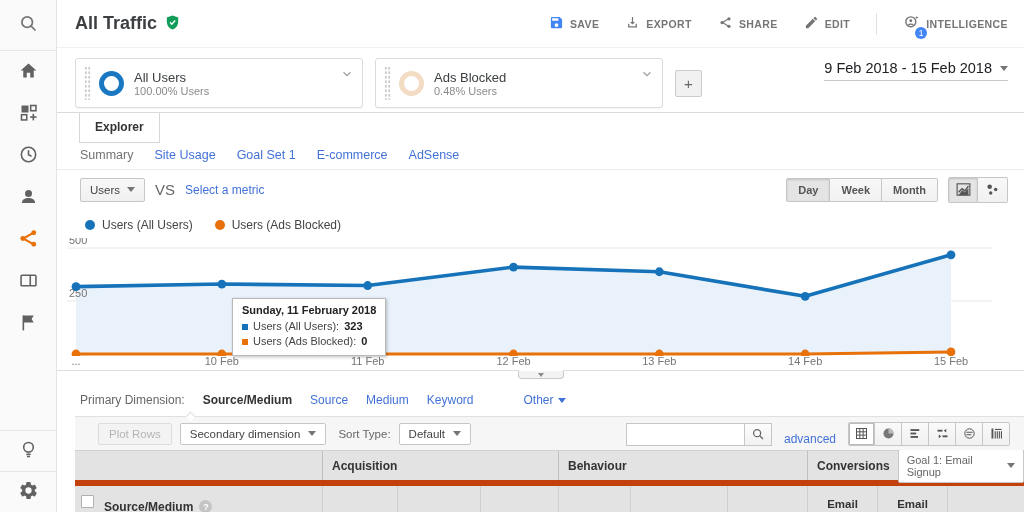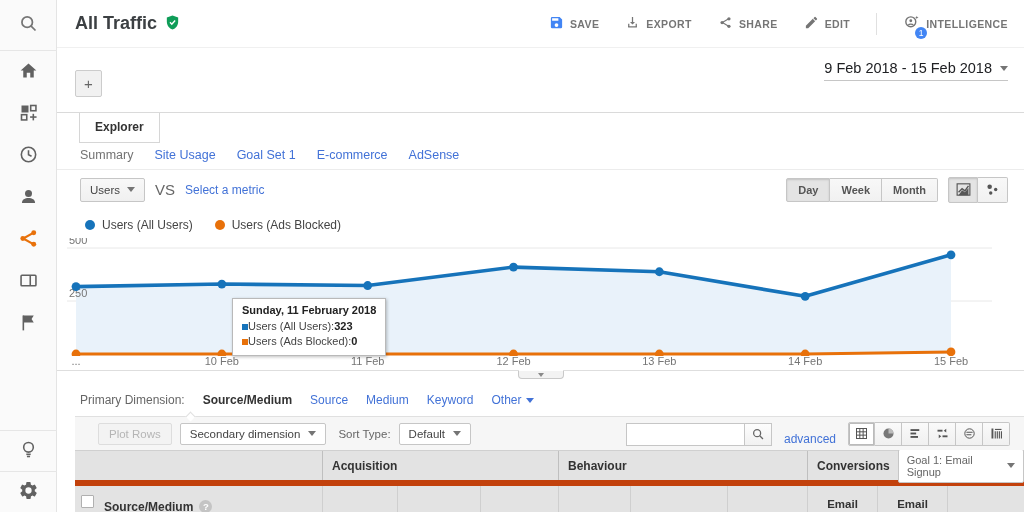--- a/index.html
+++ b/index.html
@@ -85,29 +85,29 @@
   .xlabels { position:absolute; top:117px; left:0; width:925px; height:15px; }
   .xlabel { position:absolute; transform:translateX(-50%); font-size:11px; color:#757575; white-space:nowrap; }
   .collapse-tab { width:46px; height:9px; margin:-1px auto 0; background:#f3f3f3; border:1px solid #c9c9c9;
     border-top:1px solid #fff; border-radius:0 0 4px 4px; display:flex; align-items:center; justify-content:center; cursor:pointer; }
   .collapse-tab i { display:block; width:0; height:0; border-left:3.5px solid transparent;
     border-right:3.5px solid transparent; border-top:4px solid #8a8a8a; }
 
   .tooltip { position:absolute; left:165px; top:60px; background:#fff; border:1px solid #b9b9b9;
     box-shadow:1px 1px 3px rgba(0,0,0,.25); padding:5px 9px 6px; z-index:5; }
   .tt-title { font-size:11px; font-weight:bold; color:#222; margin-bottom:3px; white-space:nowrap; }
-  .tt-row { display:flex; align-items:center; font-size:11px; color:#444; line-height:15px; white-space:nowrap;text-align:right; }
+  .tt-row { display:flex; align-items:center; gap:5px; font-size:11px; color:#444; line-height:15px; white-space:nowrap;text-align:right; }
   .tt-swatch { width:6px; height:6px; flex:none; }
   .tt-val { font-weight:bold; color:#222; }
 
   
   .primdim { display:flex; align-items:center; gap:18px; padding:14px 0 9px 23px; font-size:12px; }
   .primdim .pd-label { color:#666; }
   .primdim .selected { font-weight:bold; color:#333; }
-  .pd-other { display:flex; align-items:center; gap:5px; }
+  .pd-other { display:flex; align-items:center; gap:5px;margin-left:32px; }
 
   
   .toolbar { position:relative; height:34px; background:#f6f6f6; border-top:1px solid #e0e0e0;
     display:flex; align-items:center; padding:0 14px 0 23px; margin-left:18px; width:949px; gap:8px; }
   .toolbar .notch { position:absolute; left:112px; top:-4px; width:7px; height:7px; background:#fff;
     border-left:1px solid #e0e0e0; border-top:1px solid #e0e0e0; transform:rotate(45deg); }
   .btn-disabled { border:1px solid #ddd; background:#f3f3f3; color:#b5b5b5; padding:4px 10px;
     border-radius:2px; font-size:11.5px; }
   .dd-white { display:inline-flex; align-items:center; gap:8px; border:1px solid #c6c6c6; border-radius:2px;
     background:#fff; padding:4px 9px; font-size:11.5px; color:#444; cursor:pointer; }
@@ -268,20 +268,42 @@
               <path d="M19.5 2.5 l.7 1.8 1.8.7 -1.8.7 -.7 1.8 -.7-1.8 -1.8-.7 1.8-.7z" fill="#757575"></path>
             </svg>
           <span class="intel-badge">1</span>
         </span>
         <span class="lbl">INTELLIGENCE</span>
       </div>
     </div>
   </div>
 
   <div class="segments">
+    <div class="chip">
+      <div class="drag-dots"></div>
+      <div class="donut blue"></div>
+      <div>
+        <div class="chip-title">All Users</div>
+        <div class="chip-sub">100.00% Users</div>
+      </div>
+      <span class="chip-chevron"><svg viewBox="0 0 24 24" width="14" height="14">
+            <polyline points="6,9 12,15 18,9" fill="none" stroke="#9e9e9e" stroke-width="2"></polyline>
+          </svg></span>
+    </div>
+    <div class="chip">
+      <div class="drag-dots"></div>
+      <div class="donut tan"></div>
+      <div>
+        <div class="chip-title">Ads Blocked</div>
+        <div class="chip-sub">0.48% Users</div>
+      </div>
+      <span class="chip-chevron"><svg viewBox="0 0 24 24" width="14" height="14">
+            <polyline points="6,9 12,15 18,9" fill="none" stroke="#9e9e9e" stroke-width="2"></polyline>
+          </svg></span>
+    </div>
     <div class="add-seg">+</div>
     <div class="date-range">
       <span>9 Feb 2018 - 15 Feb 2018</span>
       <span class="caret"></span>
     </div>
   </div>
 
   <div class="tabstrip">
     <div class="explorer-tab">Explorer</div>
   </div>

